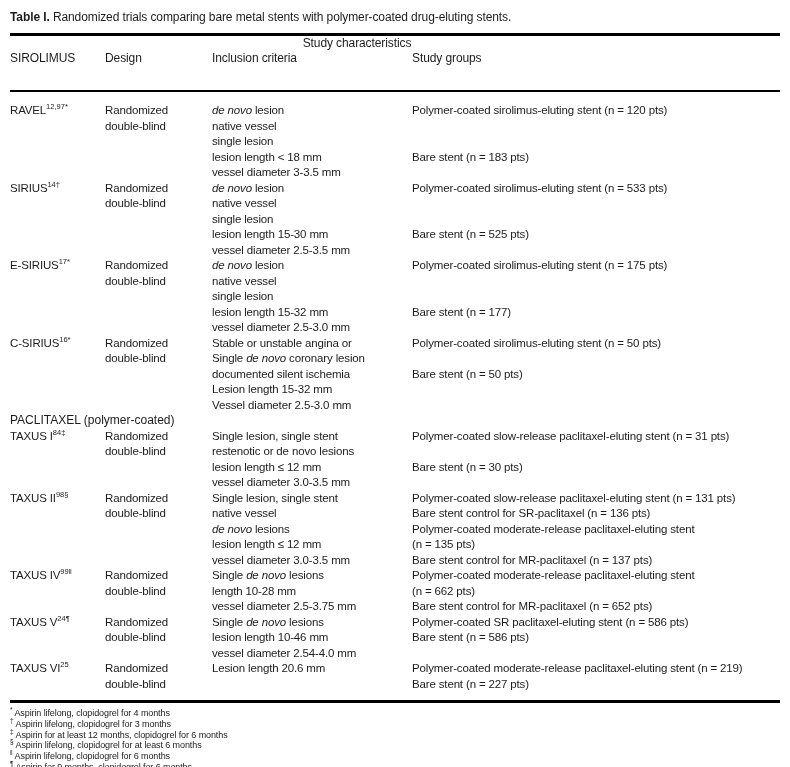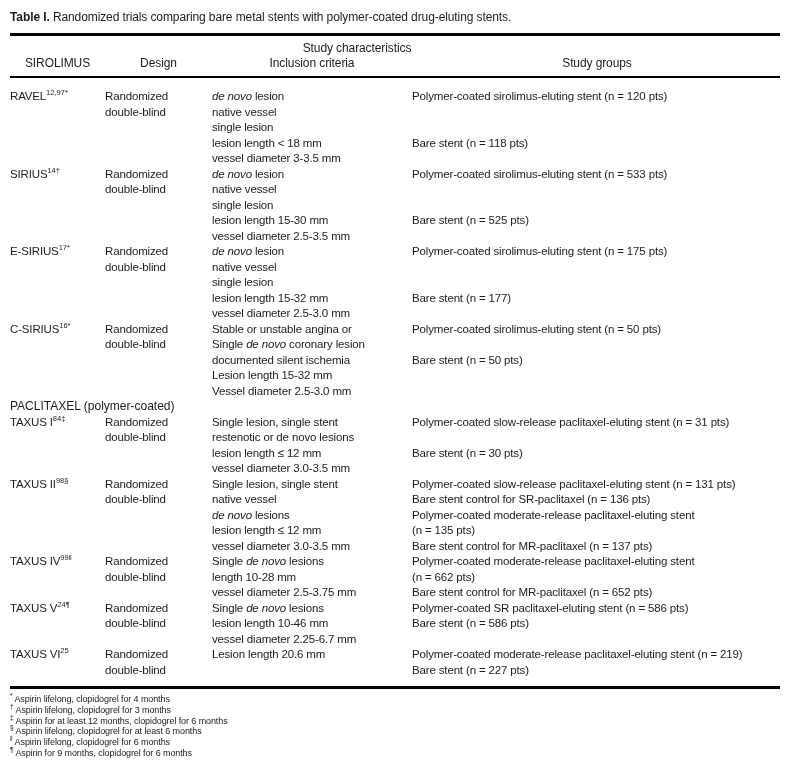--- a/index.html
+++ b/index.html
@@ -6,24 +6,24 @@
   .page {
     width:790px; height:767px; box-sizing:border-box;
     background:#ffffff; color:#1c1c1c;
     font-family:"Liberation Sans", sans-serif;
     padding:8px 8px 0 10px; position:relative; overflow:hidden;
   }
   .caption { font-size:12px; letter-spacing:-0.1px; margin:2px 0 9px 0; white-space:nowrap; }
   .caption .cap-label { font-weight:bold; }
   .rule-thick { height:3px; background:#000; margin-right:2px; }
   .rule-thin  { height:2px; background:#000; margin-right:2px; }
-  .spanner { width:694px; text-align:center; font-size:12px; margin-top:5px; letter-spacing:-0.1px; }
+  .spanner { width:694px; text-align:center; font-size:12px; letter-spacing:-0.1px; }
   .colhead {
     display:grid; grid-template-columns:95px 107px 200px 1fr;
-    font-size:12px; letter-spacing:-0.1px; margin:1px 0 6px 0;text-align:center;
+    font-size:12px; letter-spacing:-0.1px; margin:1px 0 25px 0;
   }
   .tbody { margin-top:11px; }
   .trial-row {
     display:grid; grid-template-columns:95px 107px 200px 1fr;
     font-size:11.5px; line-height:15.5px; letter-spacing:-0.15px;
   }
   .trial-row .cell { white-space:nowrap; }
   .line { white-space:nowrap; }
   sup { font-size:7.5px; vertical-align:super; line-height:0; letter-spacing:0; }
   .section-row { font-size:12px; line-height:15.5px; white-space:nowrap; }
@@ -66,21 +66,21 @@
           <div class="line"><i>de novo</i><span> lesion</span></div>
           <div class="line"><span>native vessel</span></div>
           <div class="line"><span>single lesion</span></div>
           <div class="line"><span>lesion length &lt; 18 mm</span></div>
           <div class="line"><span>vessel diameter 3-3.5 mm</span></div>
         </div>
         <div class="cell">
           <div class="line">Polymer-coated sirolimus-eluting stent (n = 120 pts)</div>
           <div class="line">&nbsp;</div>
           <div class="line">&nbsp;</div>
-          <div class="line">Bare stent (n = 118 pts)</div>
+          <div class="line">Bare stent (n = 183 pts)</div>
           <div class="line">&nbsp;</div>
         </div>
       </div>
       <div class="trial-row">
         <div class="cell"><span>SIRIUS</span><sup>14†</sup></div>
         <div class="cell">
           <div class="line">Randomized</div>
           <div class="line">double-blind</div>
         </div>
         <div class="cell">
@@ -200,21 +200,21 @@
       </div>
       <div class="trial-row">
         <div class="cell"><span>TAXUS V</span><sup>24¶</sup></div>
         <div class="cell">
           <div class="line">Randomized</div>
           <div class="line">double-blind</div>
         </div>
         <div class="cell">
           <div class="line"><span>Single </span><i>de novo</i><span> lesions</span></div>
           <div class="line"><span>lesion length 10-46 mm</span></div>
-          <div class="line"><span>vessel diameter 2.25-6.7 mm</span></div>
+          <div class="line"><span>vessel diameter 2.54-4.0 mm</span></div>
         </div>
         <div class="cell">
           <div class="line">Polymer-coated SR paclitaxel-eluting stent (n = 586 pts)</div>
           <div class="line">Bare stent (n = 586 pts)</div>
           <div class="line">&nbsp;</div>
         </div>
       </div>
       <div class="trial-row">
         <div class="cell"><span>TAXUS VI</span><sup>25</sup></div>
         <div class="cell">

